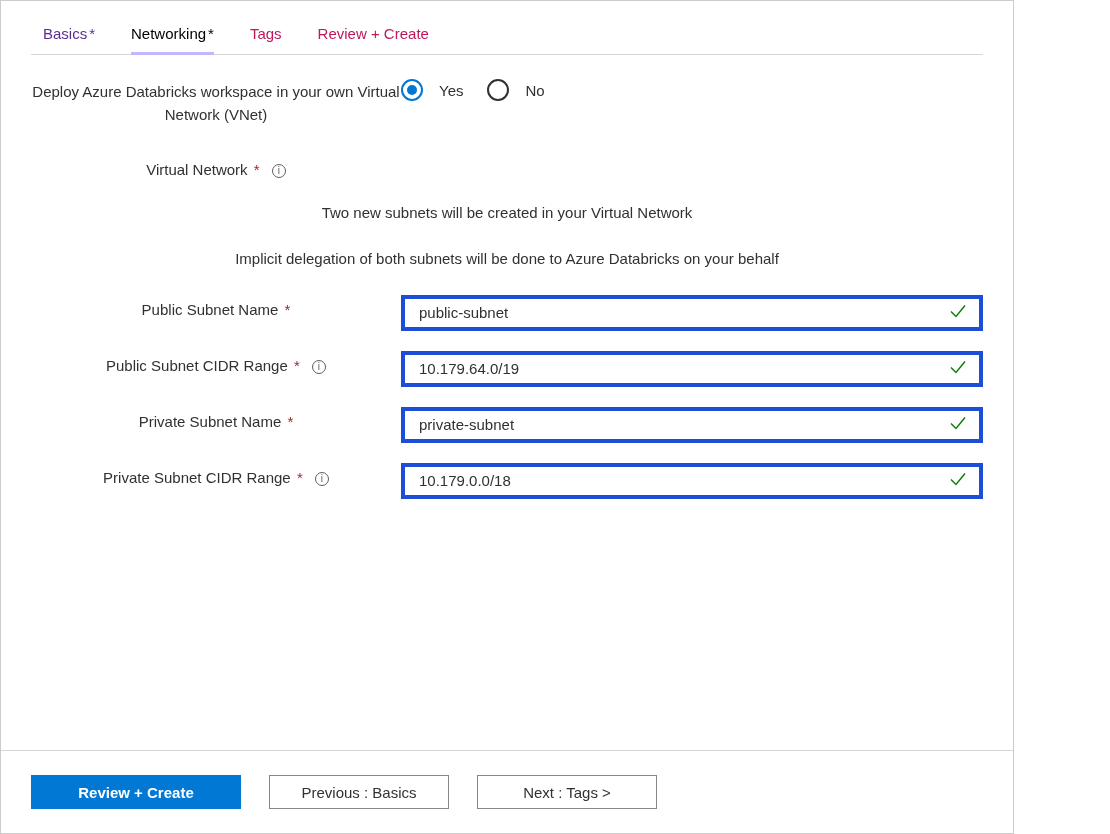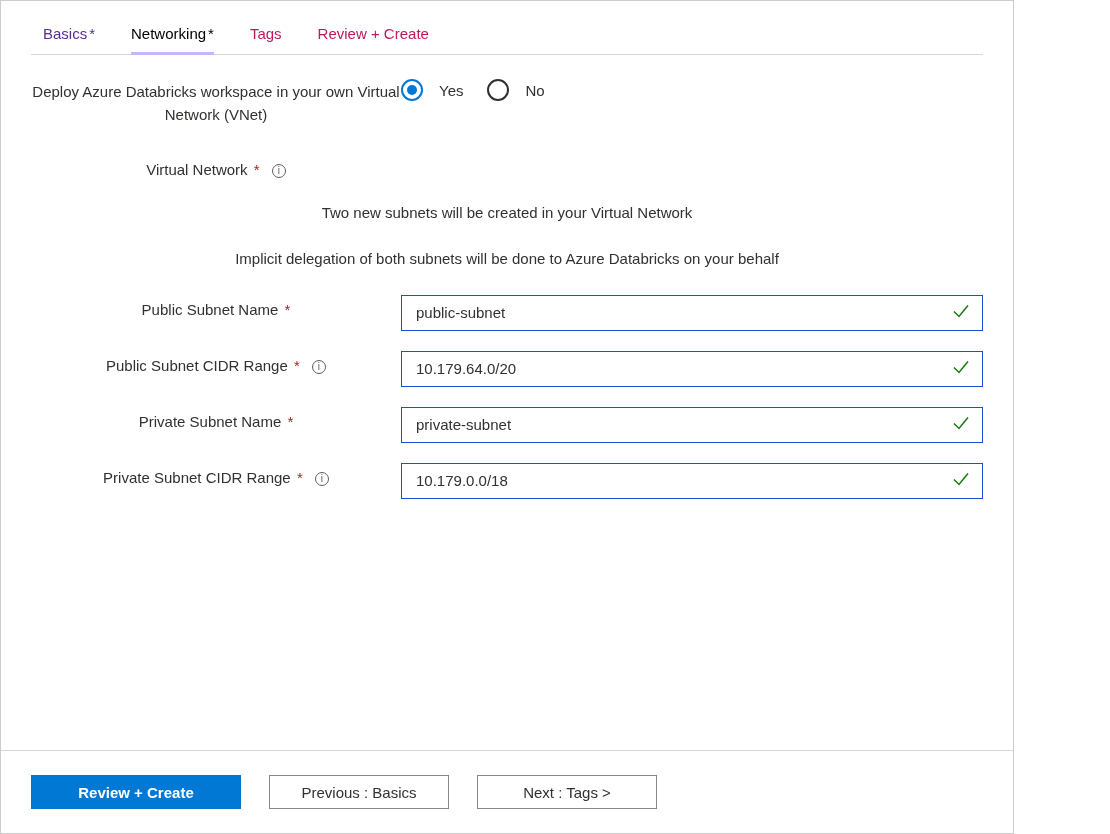--- a/index.html
+++ b/index.html
@@ -106,21 +106,21 @@
   .select-control .chevron {
     position: absolute;
     right: 14px;
     top: 50%;
     transform: translateY(-50%);
   }
 
   
   .text-input-wrap {
     width: 100%;
-    border: 1px solid #1d4ed8;
+    border: 4px solid #1d4ed8;
     height: 36px;
     display: flex;
     align-items: center;
     padding: 0 40px 0 14px;
     position: relative;
     font-size: 15px;
     background: #fff;
   }
   .text-input-wrap .valid-check {
     position: absolute;
@@ -239,21 +239,21 @@
       </div>
 
       <div class="row">
         <div class="label-col">
           <span>Public Subnet CIDR Range</span>
           <span class="required">*</span>
           <span class="info-icon">i</span>
         </div>
         <div class="field-col">
           <div class="text-input-wrap">
-            <span>10.179.64.0/20</span>
+            <span>10.179.64.0/19</span>
             <span class="valid-check">
               <svg width="18" height="16" viewBox="0 0 18 16">
                   <path d="M2 8 L7 13 L16 2" stroke="#107c10" stroke-width="1.5" fill="none"></path>
                 </svg>
             </span>
           </div>
         </div>
       </div>
 
       <div class="row">

